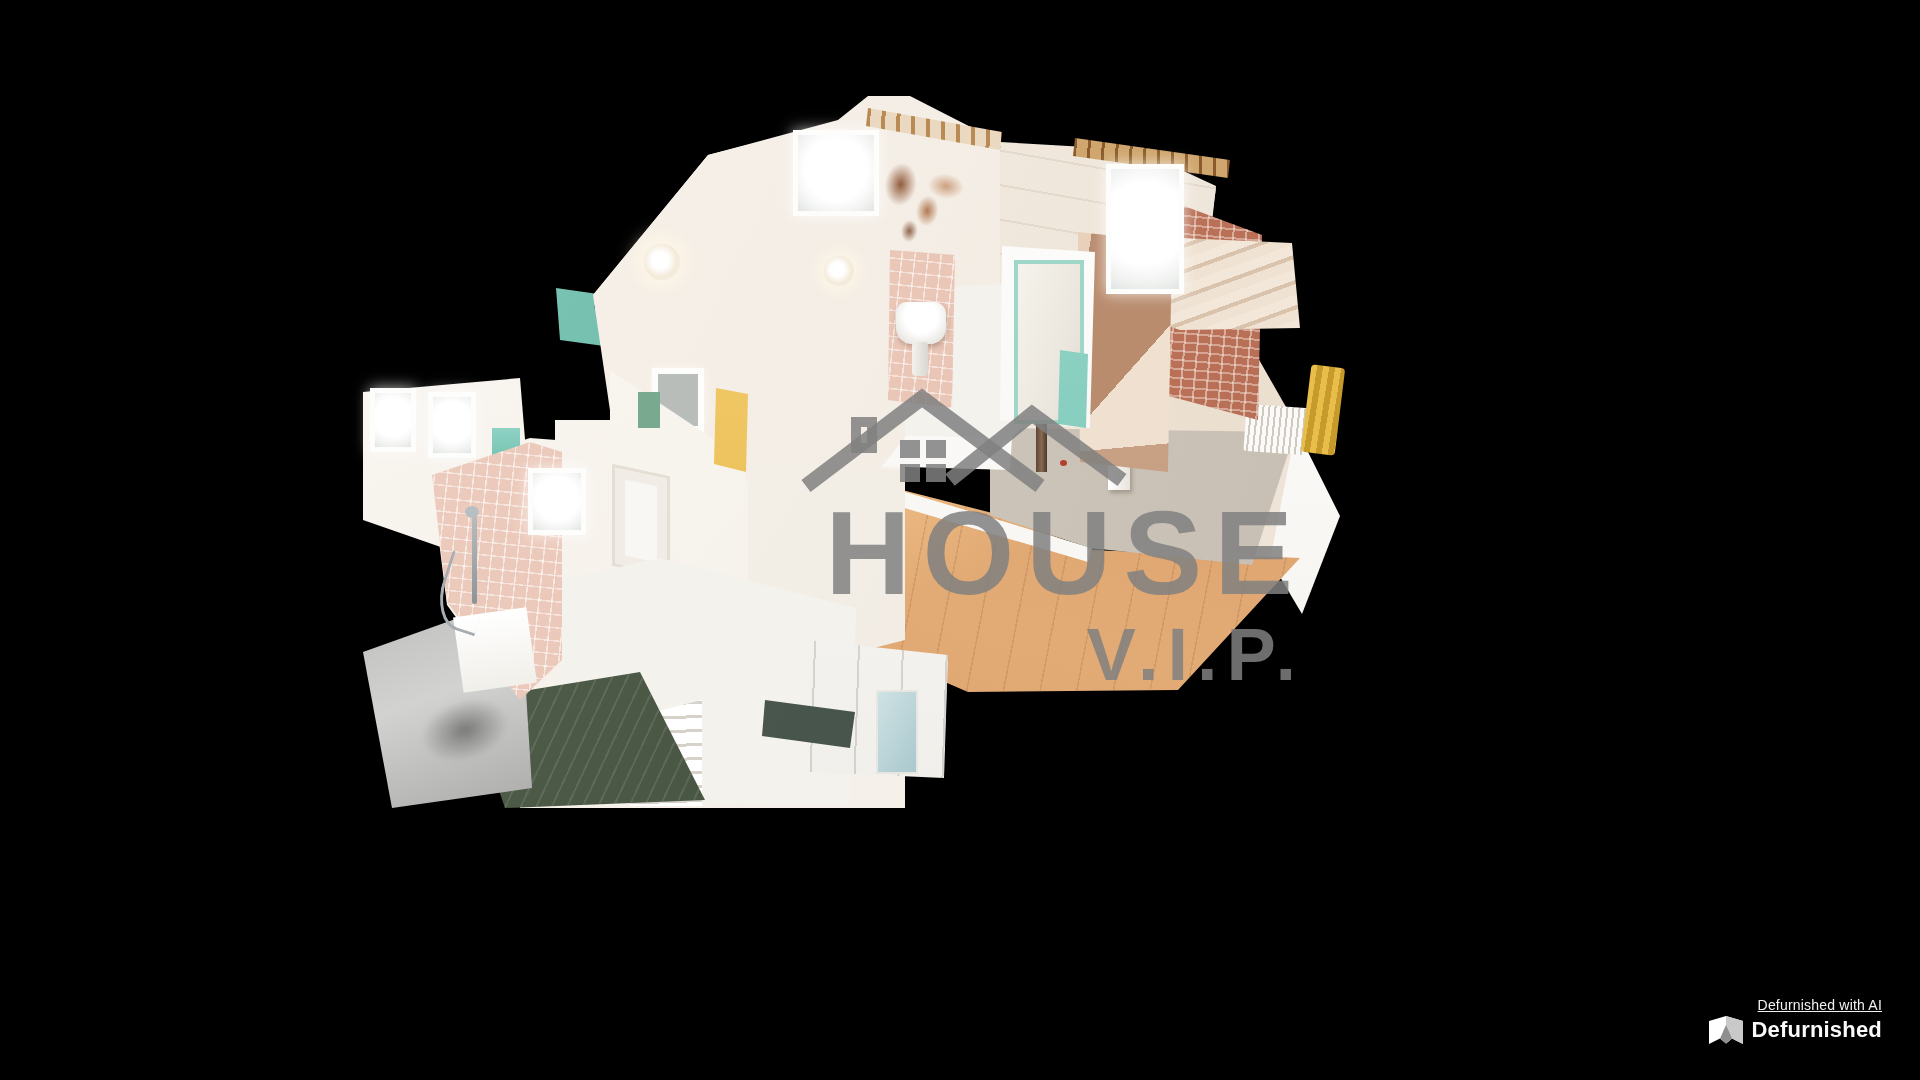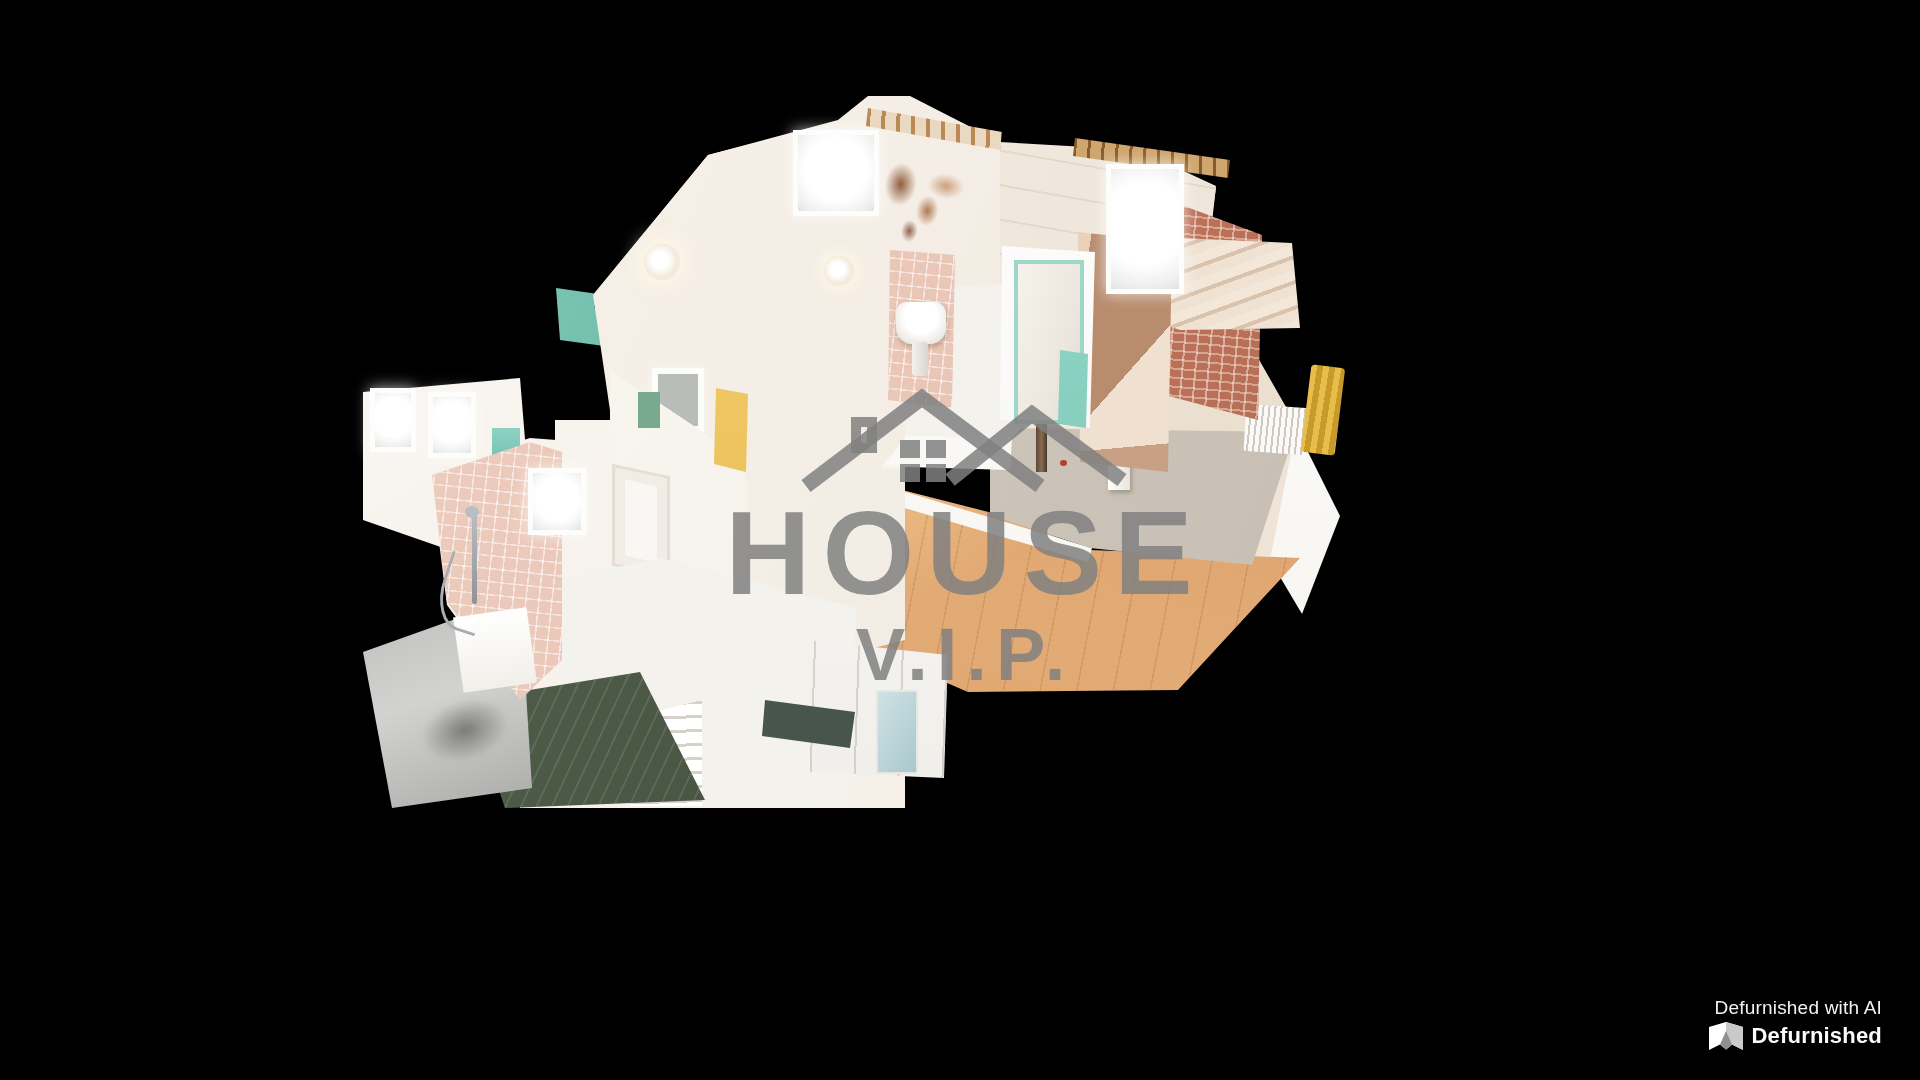--- a/index.html
+++ b/index.html
@@ -51,29 +51,29 @@
   .steps      {background:repeating-linear-gradient(178deg,#ffffff 0 11px,#d6d2c9 11px 14px);}
   .glasswin   {background:radial-gradient(circle at 50% 45%,#ffffff 55%,#eef0ee 85%,#dfe4e2);
                border:5px solid #fdfdfb;box-shadow:0 0 14px rgba(255,255,255,.75);}
   .stain      {background:
       radial-gradient(22px 30px at 30% 30%,rgba(128,66,30,.85),transparent 72%),
       radial-gradient(16px 22px at 60% 55%,rgba(160,92,44,.8),transparent 70%),
       radial-gradient(12px 16px at 45% 80%,rgba(110,55,25,.75),transparent 70%),
       radial-gradient(26px 18px at 75% 25%,rgba(178,108,58,.6),transparent 70%);}
 
   
-  .wm{position:absolute;left:625px;top:388px;width:680px;text-align:center;
+  .wm{position:absolute;left:625px;top:388px;width:680px;text-align:right;
       color:rgba(128,128,128,.85);pointer-events:none;}
   .wm svg{display:block;margin:0 auto;}
   .wm-title{font-size:118px;font-weight:700;letter-spacing:12px;line-height:1;margin-top:2px;}
   .wm-sub  {font-size:74px;font-weight:700;letter-spacing:9px;line-height:1;margin-top:6px;}
 
   
   .branding{position:absolute;right:38px;top:997px;text-align:right;color:#fff;}
-  .brand-ai{font-size:19px;font-weight:500;letter-spacing:.2px;color:#f2f2f2;}
+  .brand-ai{font-size:14px;font-weight:500;letter-spacing:.2px;color:#f2f2f2;text-decoration:underline;}
   .brand-row{display:flex;align-items:center;justify-content:flex-end;gap:8px;margin-top:3px;}
   .brand-mp{font-size:22px;font-weight:700;letter-spacing:.2px;color:#fafafa;}
 </style>
 </head>
 <body>
 
 <div class="viewport">
 
   <div class="p">
 

